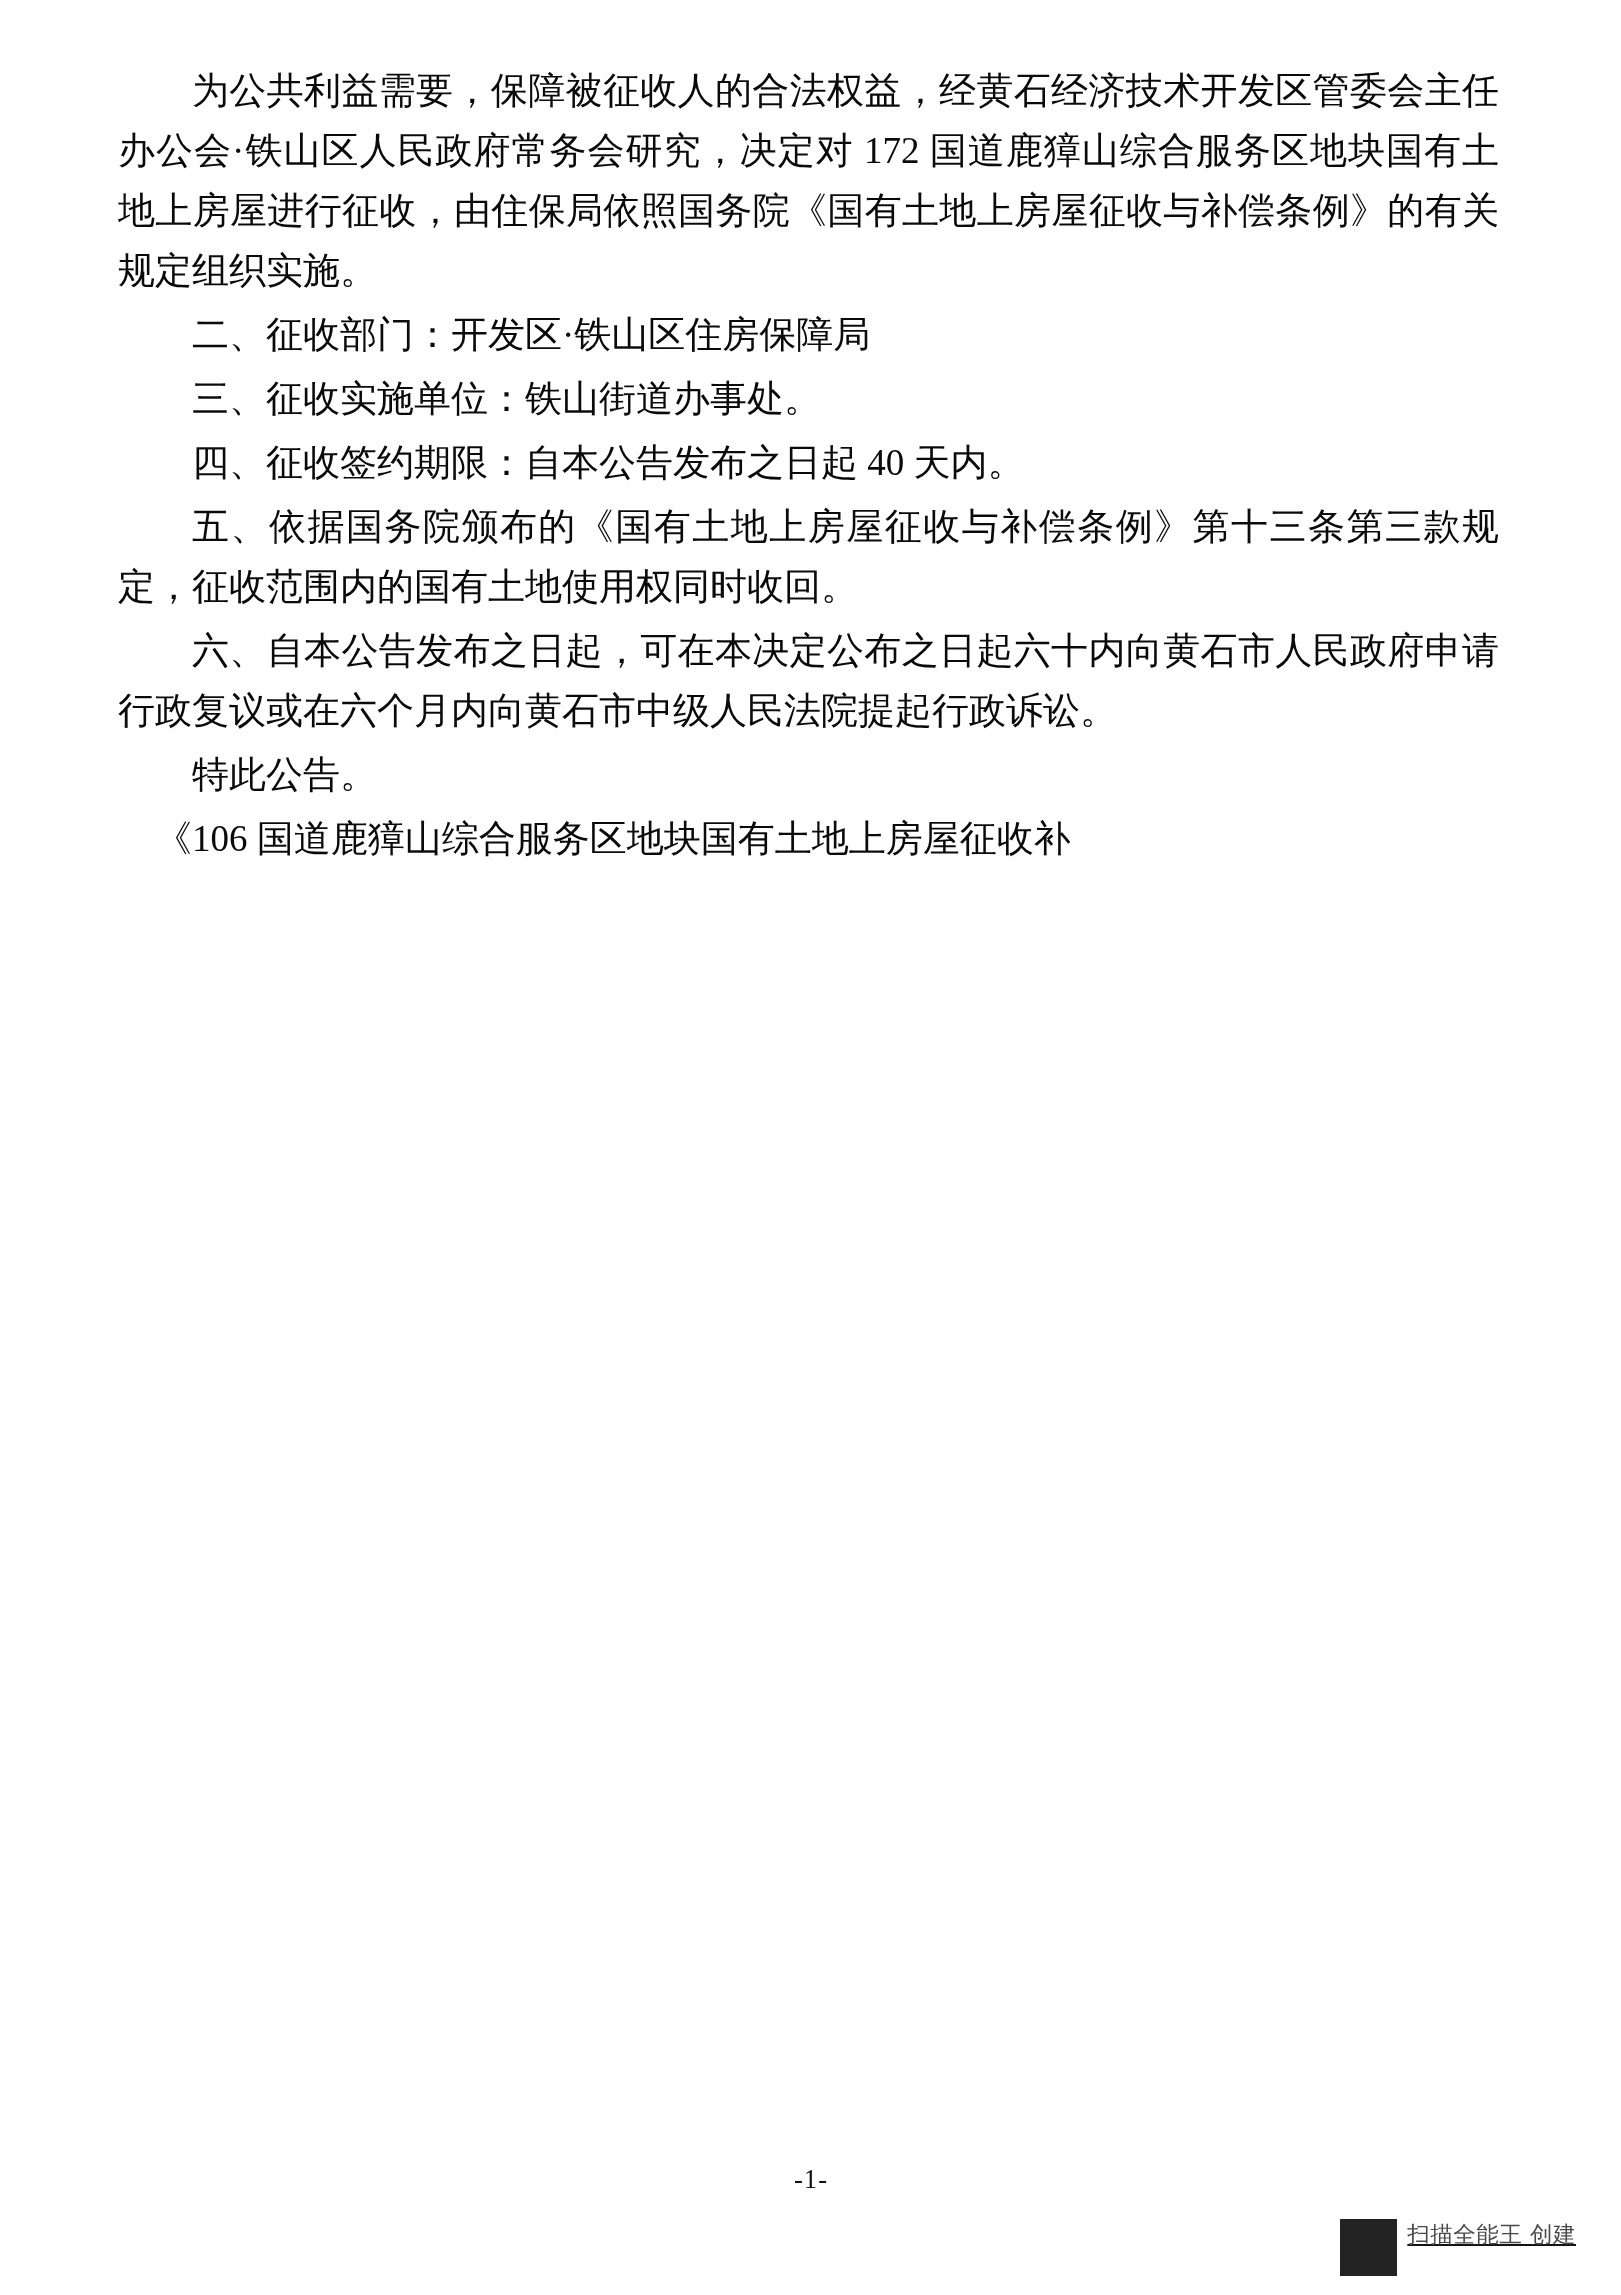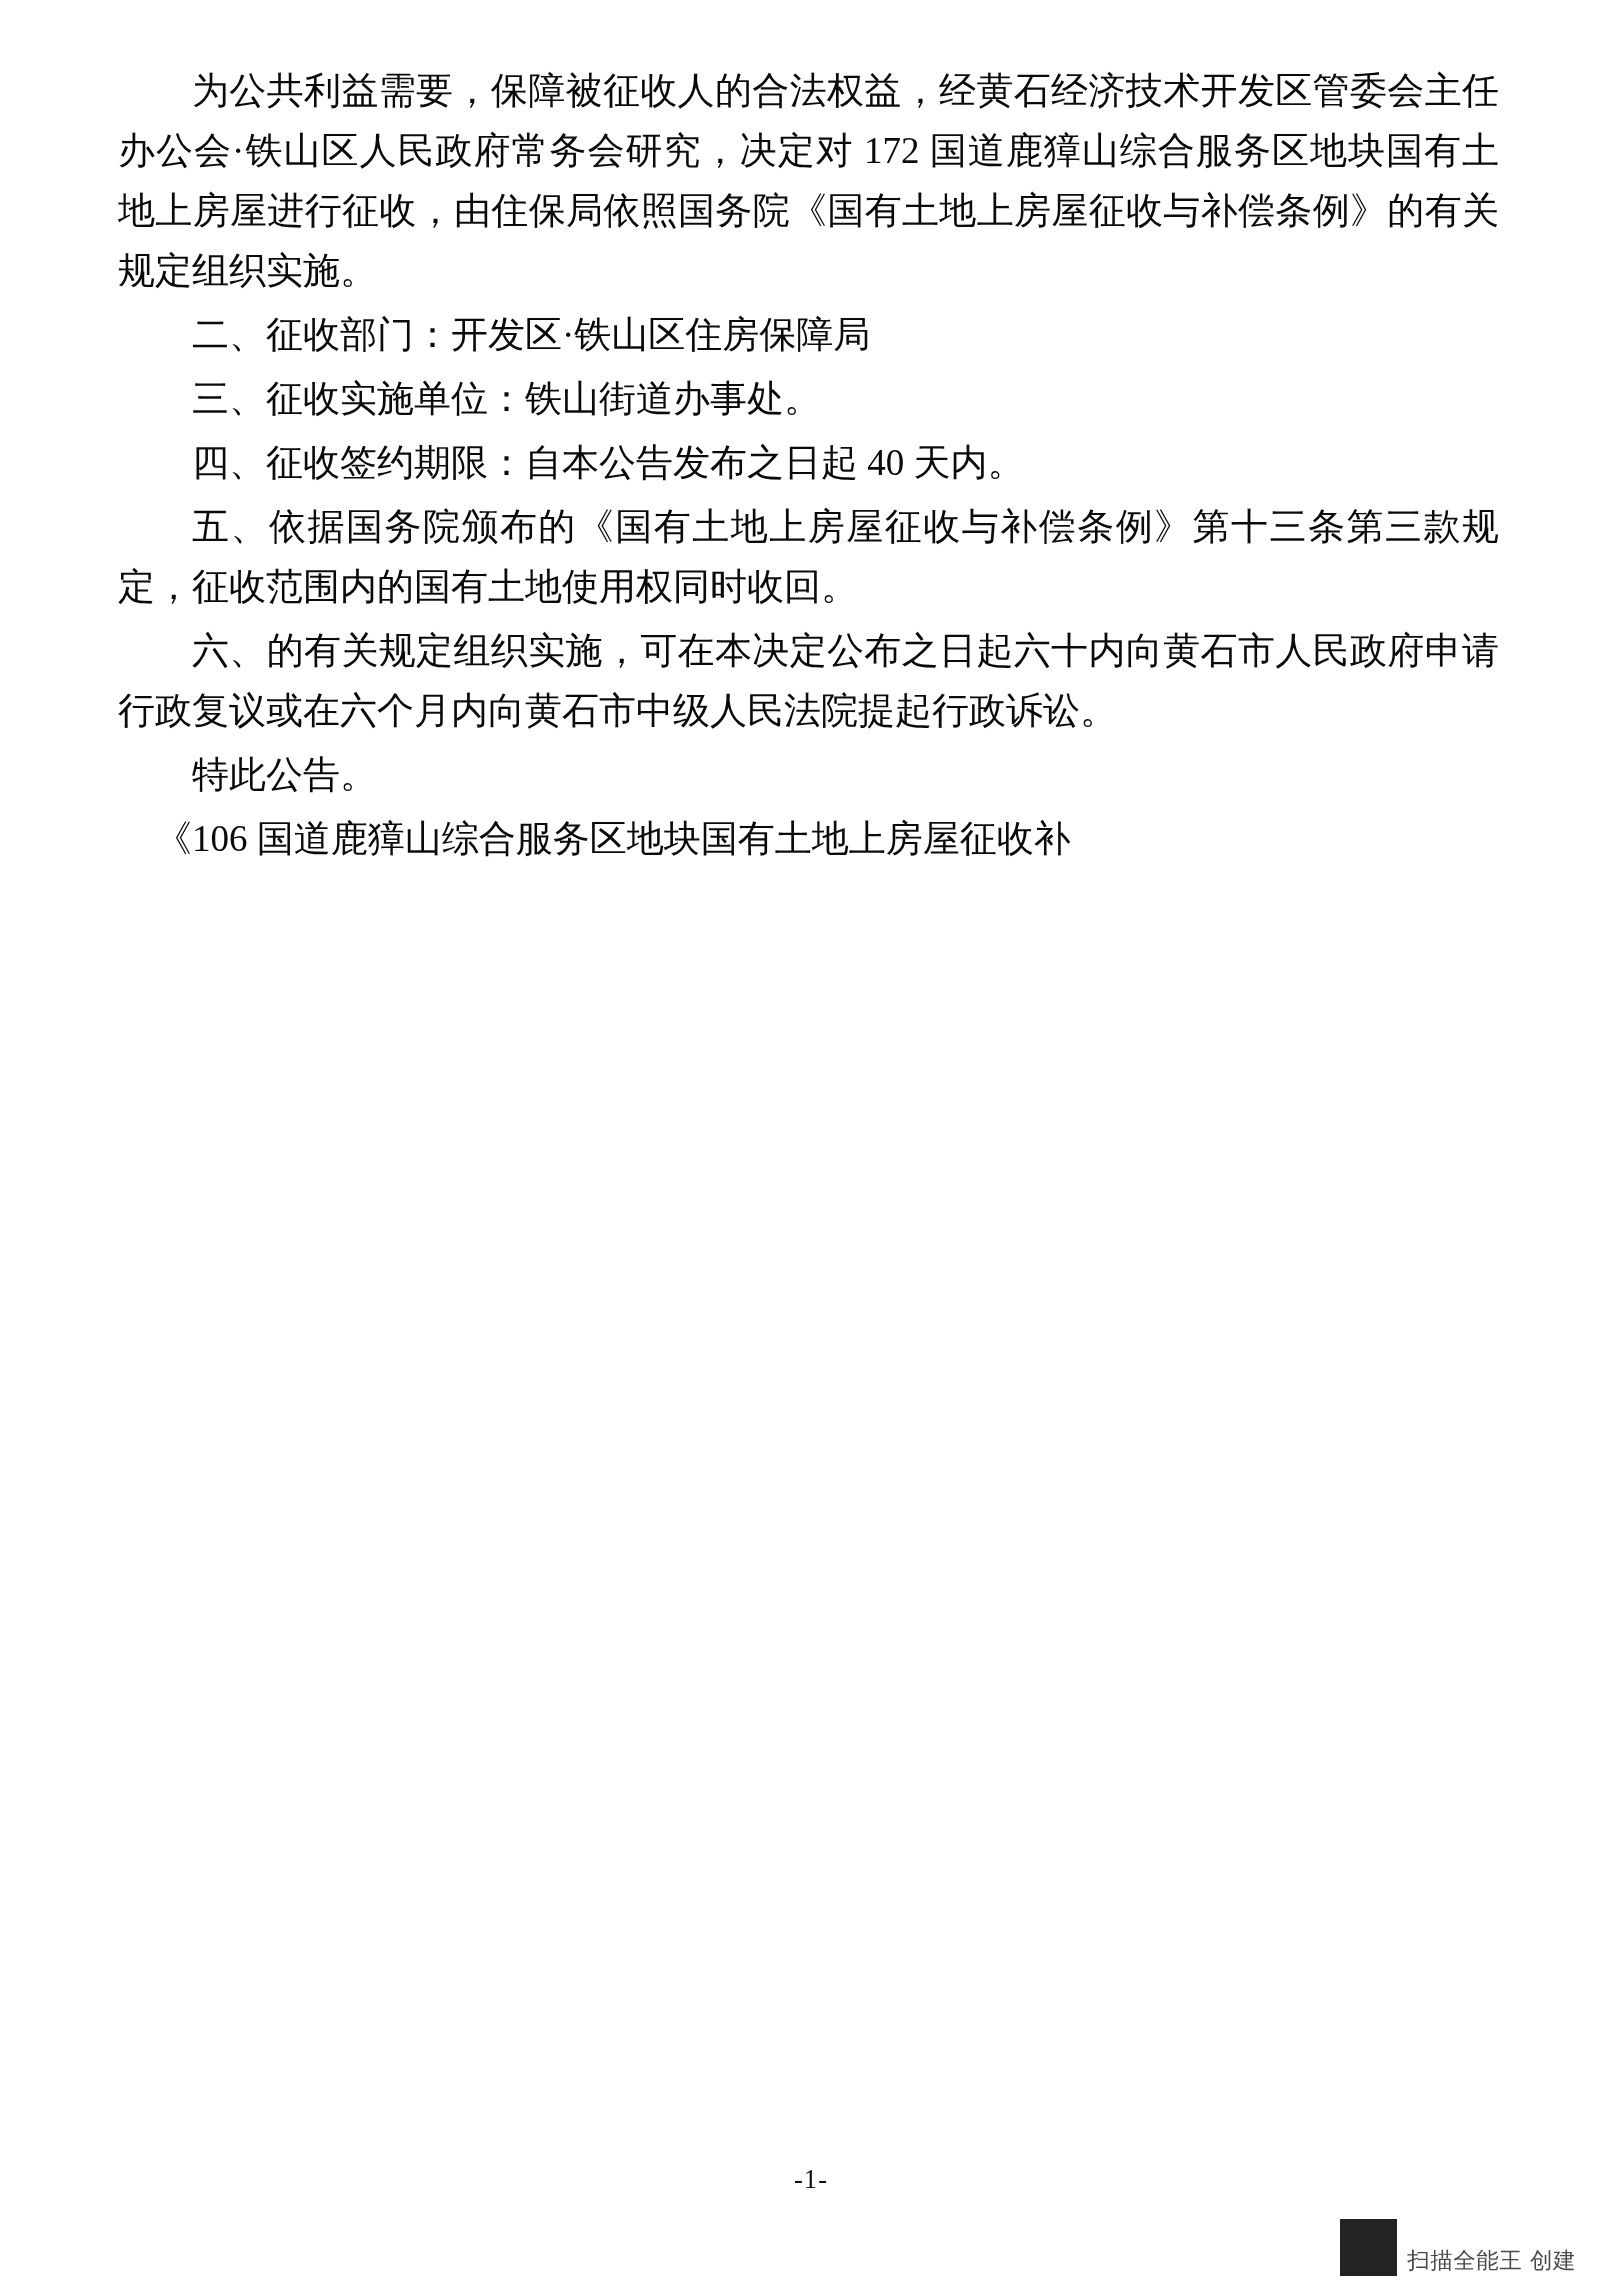--- a/index.html
+++ b/index.html
@@ -61,23 +61,24 @@
     font-family: "Liberation Serif", "DejaVu Serif", serif;
     font-size: 26.6px;
     color: #111111;
     letter-spacing: 1px;
   }
   .watermark {
     position: absolute;
     right: 46px;
     bottom: 19.4px;
     display: flex;
-    align-items: flex-end;
+    align-items: flex-start;
     gap: 10.2px;
     opacity: 0.92;
+    text-decoration: underline;
   }
   .qr {
     width: 57px;
     height: 57px;
     background-color: #111;
     background-image:
       linear-gradient(90deg, #fff 12.5%, transparent 12.5%, transparent 25%, #fff 25%, #fff 37.5%, transparent 37.5%, transparent 50%, #fff 50%, #fff 56%, transparent 56%, transparent 69%, #fff 69%, #fff 75%, transparent 75%, transparent 88%, #fff 88%),
       linear-gradient(0deg, #fff 10%, transparent 10%, transparent 22%, #fff 22%, #fff 34%, transparent 34%, transparent 47%, #fff 47%, #fff 55%, transparent 55%, transparent 68%, #fff 68%, #fff 78%, transparent 78%, transparent 90%, #fff 90%);
     background-size: 100% 100%, 100% 100%;
     background-blend-mode: multiply;
@@ -95,21 +96,21 @@
 
 <div class="page">
 
 
   <div class="doc-body">
     <p class="para indent">为公共利益需要，保障被征收人的合法权益，经黄石经济技术开发区管委会主任办公会·铁山区人民政府常务会研究，决定对 172 国道鹿獐山综合服务区地块国有土地上房屋进行征收，由住保局依照国务院《国有土地上房屋征收与补偿条例》的有关规定组织实施。</p>
     <p class="para indent">二、征收部门：开发区·铁山区住房保障局</p>
     <p class="para indent">三、征收实施单位：铁山街道办事处。</p>
     <p class="para indent">四、征收签约期限：自本公告发布之日起 40 天内。</p>
     <p class="para indent">五、依据国务院颁布的《国有土地上房屋征收与补偿条例》第十三条第三款规定，征收范围内的国有土地使用权同时收回。</p>
-    <p class="para indent">六、的有关规定组织实施，可在本决定公布之日起六十内向黄石市人民政府申请行政复议或在六个月内向黄石市中级人民法院提起行政诉讼。</p>
+    <p class="para indent">六、自本公告发布之日起，可在本决定公布之日起六十内向黄石市人民政府申请行政复议或在六个月内向黄石市中级人民法院提起行政诉讼。</p>
     <p class="para indent">特此公告。</p>
 
     <p class="para attach-item">《106 国道鹿獐山综合服务区地块国有土地上房屋征收补</p>
   </div>
 
   <div class="page-number">-1-</div>
 
   <div class="watermark">
     <div class="qr"></div>
     <div class="wm-text">扫描全能王  创建</div>

